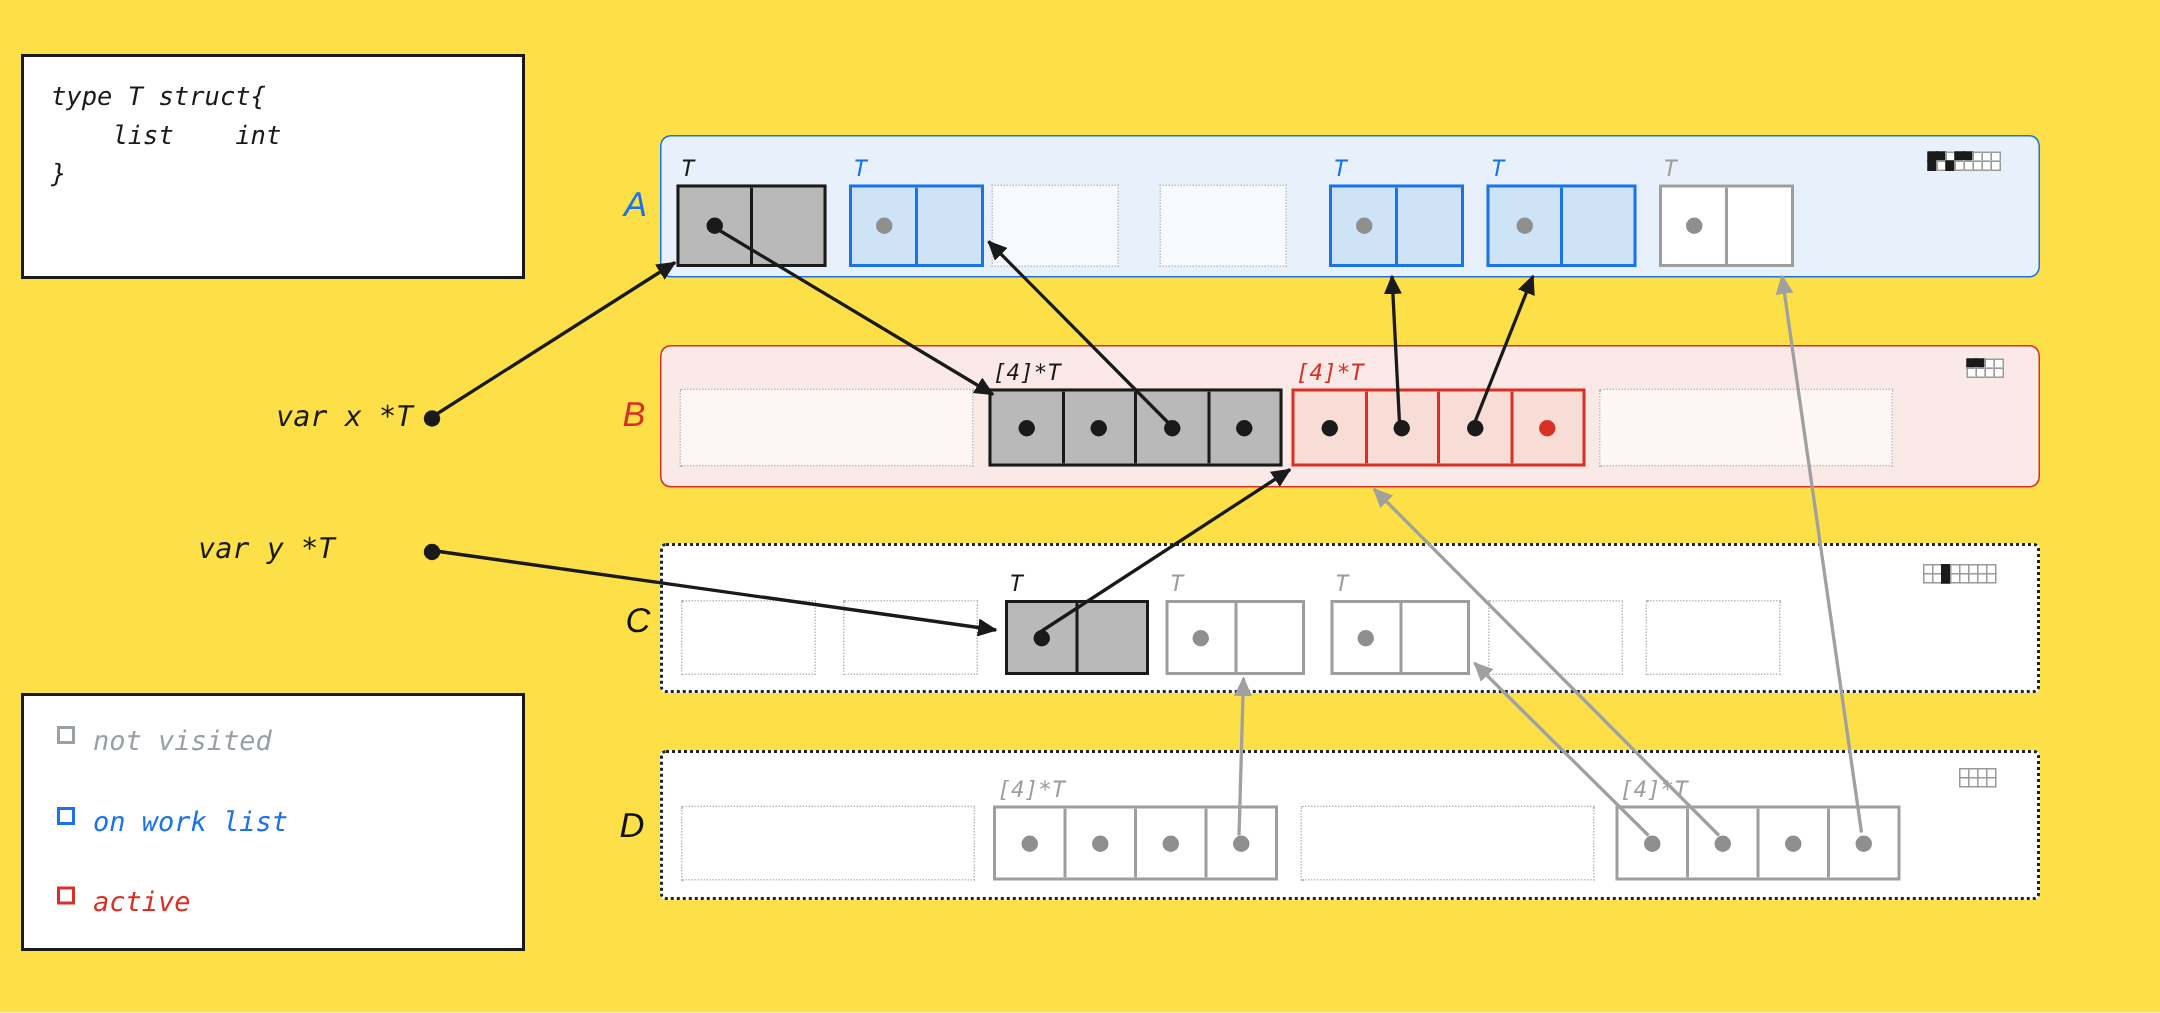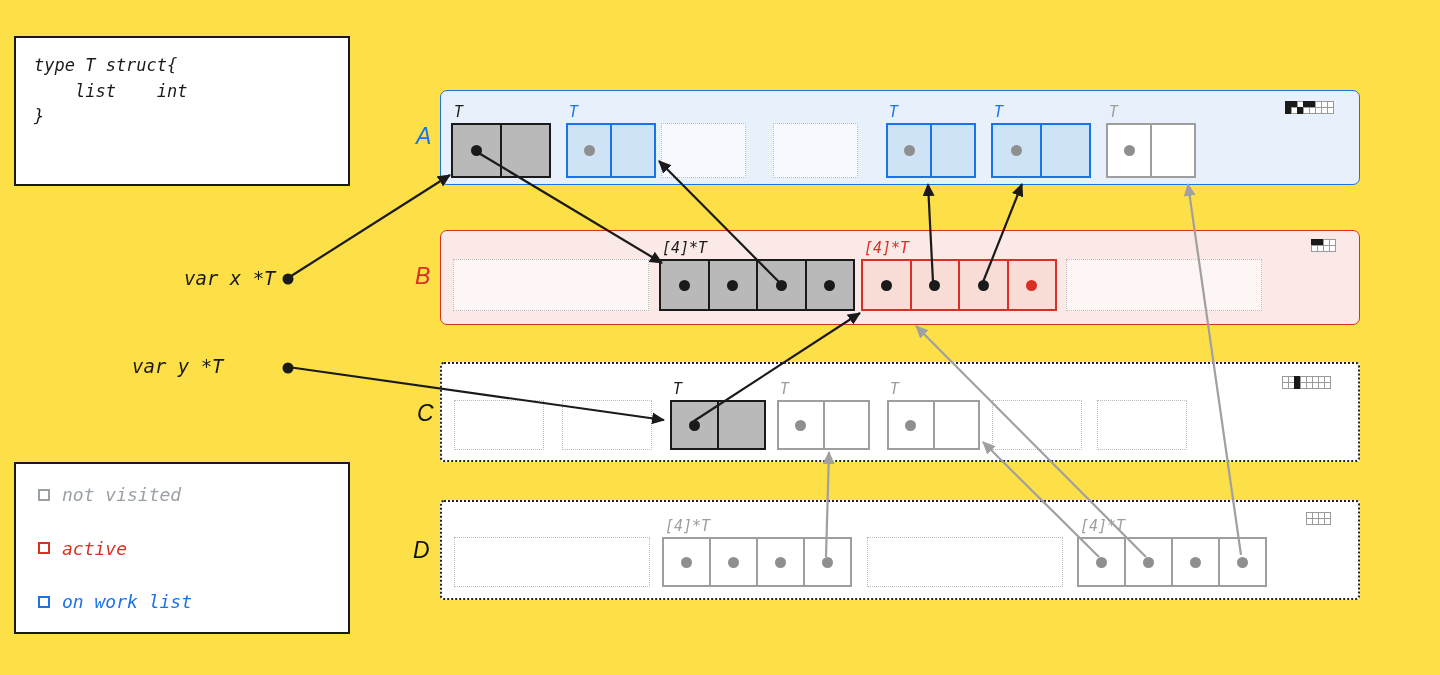--- a/index.html
+++ b/index.html
@@ -10,21 +10,21 @@
   .code-box{position:absolute;left:14px;top:36px;width:336px;height:150px;border:2px solid #1a1a1a;
             background:#fff;box-sizing:border-box;padding:15px 18px;font-size:17px;line-height:1.5;}
   .code-line{white-space:pre;}
   .var-label{position:absolute;font-size:19px;}
   #var-x{left:148px;top:267px;margin-left:36px;}
   #var-y{left:132px;top:355px;}
 
   .legend-box{position:absolute;left:14px;top:462px;width:336px;height:172px;border:2px solid #1a1a1a;
               background:#fff;box-sizing:border-box;padding:20px 22px;display:flex;flex-direction:column;
               justify-content:space-between;}
-  .legend-item{display:flex;align-items:center;font-size:18px;}
+  .legend-item{display:flex;align-items:flex-start;font-size:18px;}
   .lg-sq{width:12px;height:12px;border:2.5px solid;background:#fff;margin-right:12px;flex:none;box-sizing:border-box;}
   .legend-item.nv{color:#9aa0a6;} .legend-item.nv .lg-sq{border-color:#9aa0a6;}
   .legend-item.wl{color:var(--blue);} .legend-item.wl .lg-sq{border-color:var(--blue);}
   .legend-item.ac{color:var(--red);} .legend-item.ac .lg-sq{border-color:var(--red);}
   .legend-item.vi{color:#1a1a1a;} .legend-item.vi .lg-sq{border-color:#1a1a1a;background:var(--visited-fill);}
 
   
   .span{position:absolute;left:440px;width:920px;box-sizing:border-box;border-radius:7px;}
   .span-a{top:90px;height:95px;background:var(--blue-bg);border:1.5px solid var(--blue);}
   .span-b{top:230px;height:95px;background:var(--red-bg);border:1.5px solid var(--red);}
@@ -70,27 +70,27 @@
   </div>
 
   <div class="var-label" id="var-x">var x *T</div>
   <div class="var-label" id="var-y">var y *T</div>
 
   <div class="legend-box">
     <div class="legend-item nv">
       <span class="lg-sq"></span>
       <span>not visited</span>
     </div>
+    <div class="legend-item wl">
+      <span class="lg-sq"></span>
+      <span>on work list</span>
+    </div>
     <div class="legend-item ac">
       <span class="lg-sq"></span>
       <span>active</span>
-    </div>
-    <div class="legend-item wl">
-      <span class="lg-sq"></span>
-      <span>on work list</span>
     </div>
   </div>
 
   <div class="span-letter" id="letter-a">A</div>
   <div class="span-letter" id="letter-b">B</div>
   <div class="span-letter" id="letter-c">C</div>
   <div class="span-letter" id="letter-d">D</div>
 
   <div class="span span-a">
     <div class="obj visited" style="left:10px;top:32px;width:100px;height:55px">

